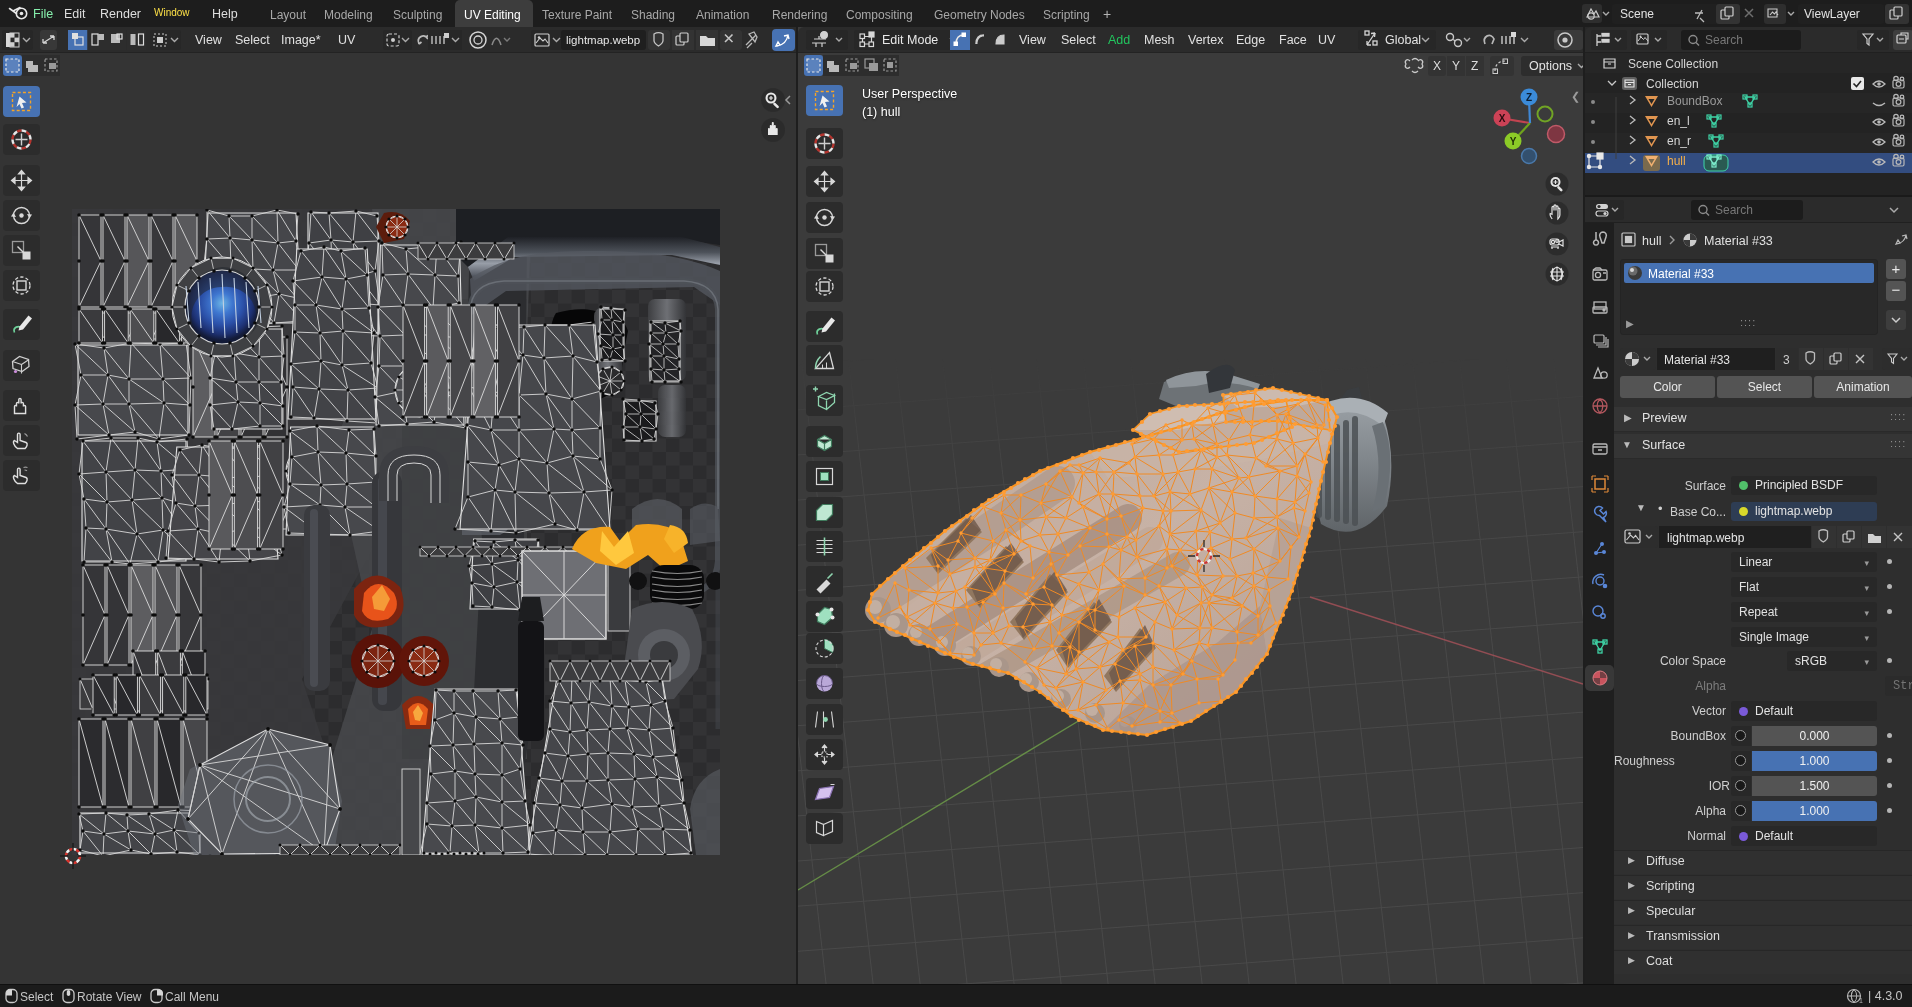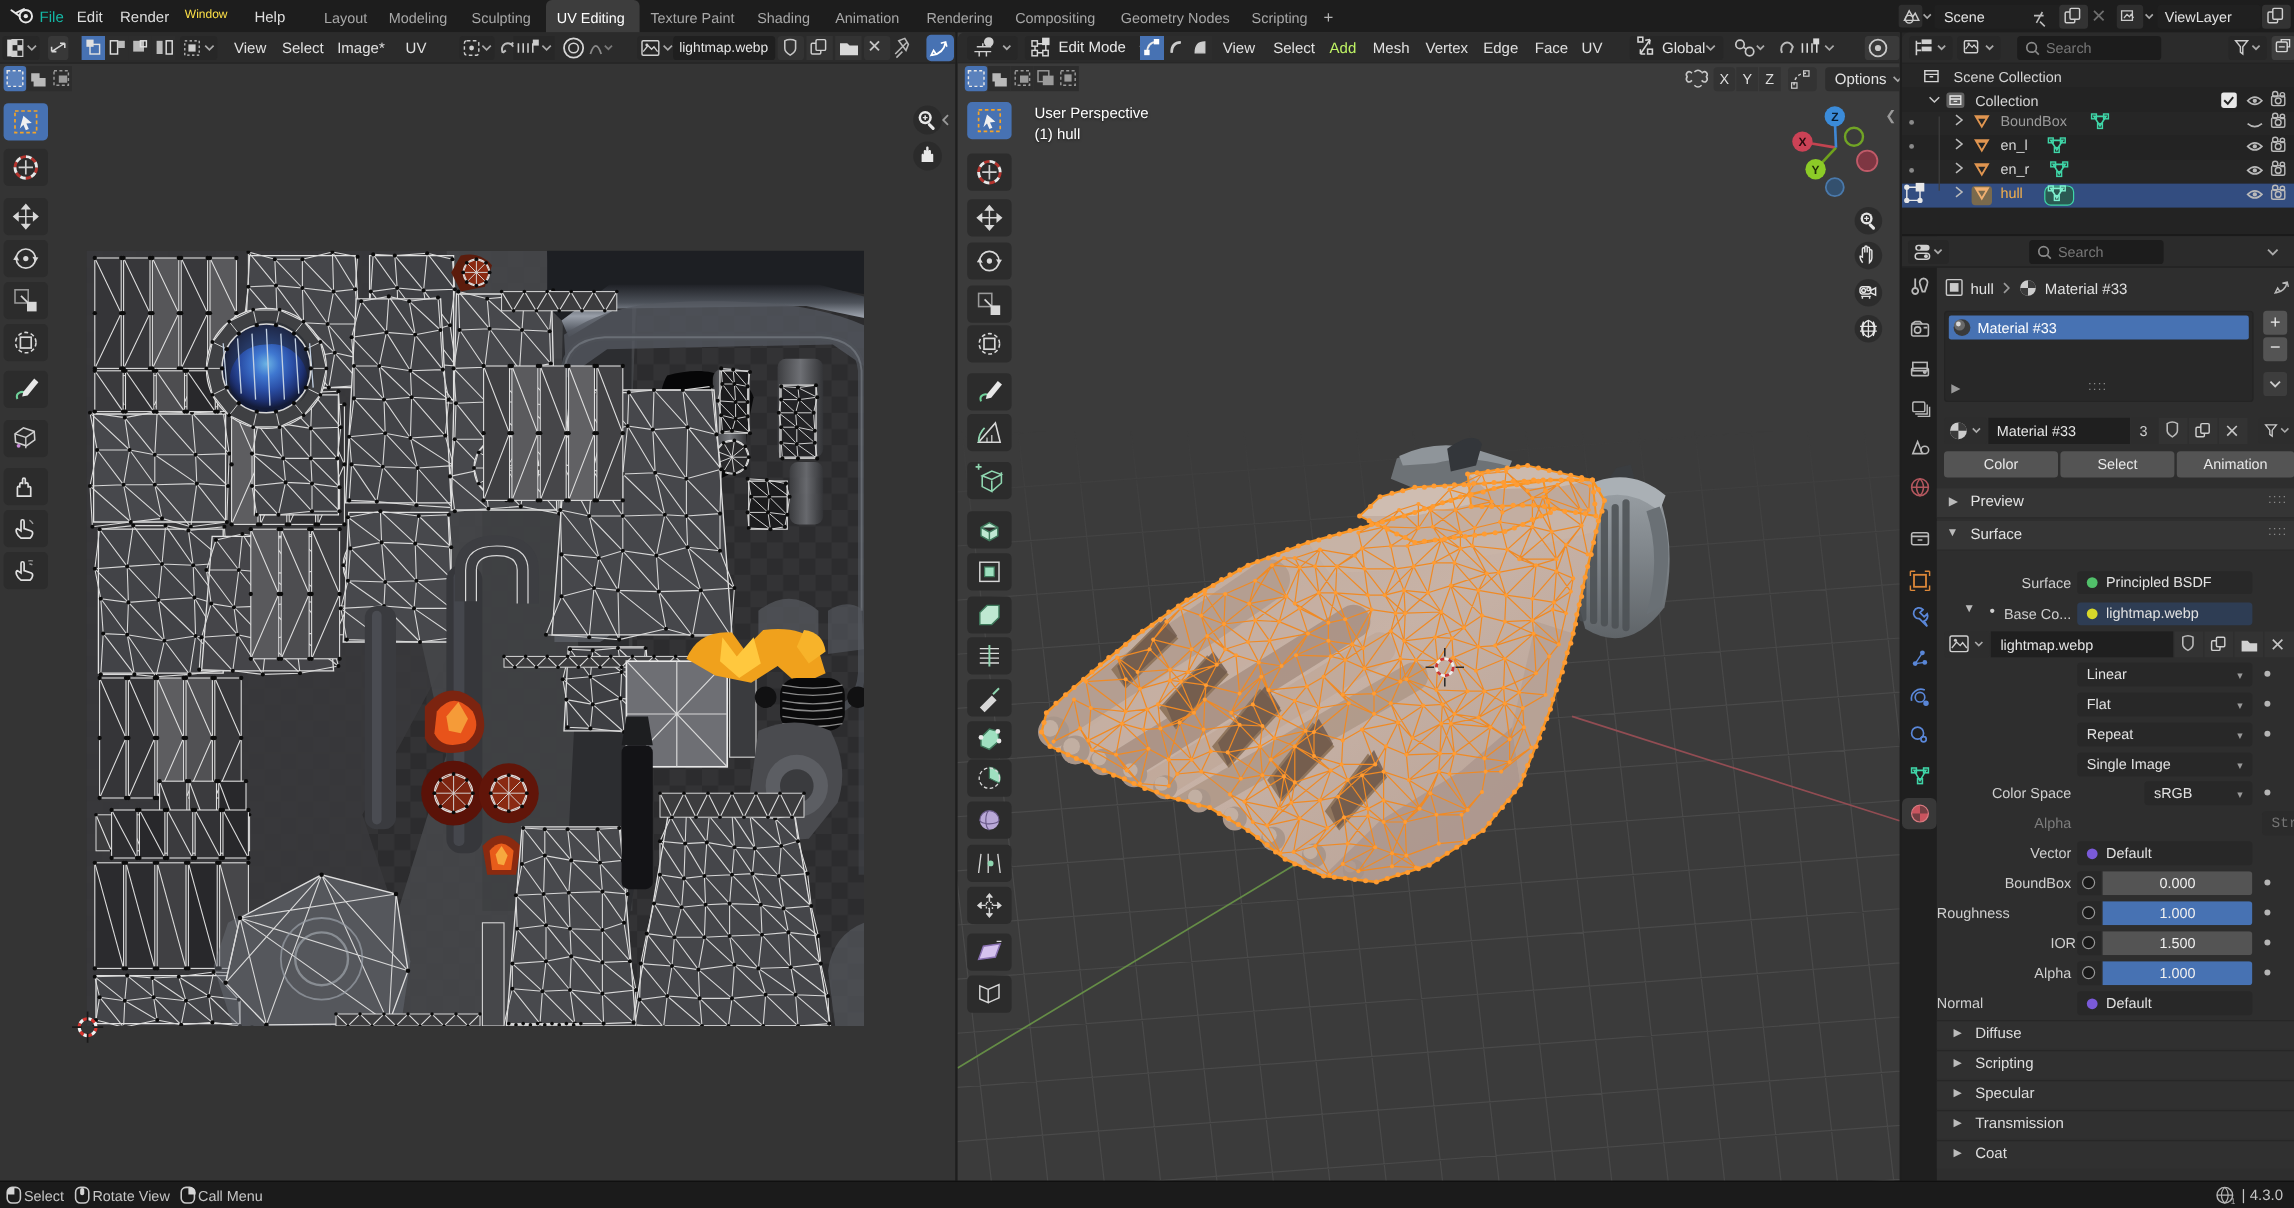--- a/index.html
+++ b/index.html
@@ -8,21 +8,21 @@
 </style></head><body>
 
 <div class="abs" style="left:0;top:0;width:1912px;height:27px;background:#1d1d1d"></div>
 <svg class="abs" style="left:8px;top:4px" width="22" height="18" viewBox="0 0 22 18">
 <g stroke="#e8e8e8" stroke-width="1.6" fill="none">
 <circle cx="13.5" cy="9.5" r="5.2"></circle>
       <circle cx="13.5" cy="9.5" r="1.8" fill="#e8e8e8" stroke="none"></circle>
 <path d="M8.5 9.5 L1.5 4.5 M5 7 L12 3.5" stroke-linecap="round"></path>
 </g>
   </svg>
-<div class="abs txt" style="left:33px;top:7px;font-size:12.5px;color:#14b8a6">File</div>
+<div class="abs txt" style="left:33px;top:7px;font-size:12.5px;color:#86efac">File</div>
 <div class="abs txt" style="left:64px;top:7px;font-size:12.5px;color:#dedede">Edit</div>
 <div class="abs txt" style="left:100px;top:7px;font-size:12.5px;color:#dedede">Render</div>
 <div class="abs txt" style="left:154px;top:7px;font-size:10px;color:#fde047">Window</div>
 <div class="abs txt" style="left:212px;top:7px;font-size:12.5px;color:#dedede">Help</div>
 <div class="abs" style="left:455px;top:0;width:78px;height:27px;background:#3d3d3d;border-radius:5px 5px 0 0"></div>
 <div class="abs txt" style="left:270px;top:8px;font-size:12px;color:#a8a8a8">Layout</div>
 <div class="abs txt" style="left:324px;top:8px;font-size:12px;color:#a8a8a8">Modeling</div>
 <div class="abs txt" style="left:393px;top:8px;font-size:12px;color:#a8a8a8">Sculpting</div>
 <div class="abs txt" style="left:464px;top:8px;font-size:12px;color:#ffffff">UV Editing</div>
 <div class="abs txt" style="left:542px;top:8px;font-size:12px;color:#a8a8a8">Texture Paint</div>
@@ -1286,21 +1286,21 @@
 <rect x="192" y="3" width="20" height="20" rx="0 3 3 0" fill="#2d2d2d"></rect>
 <path d="M158 17 c0 -6 3 -9 8 -9" stroke="#e8e8e8" stroke-width="1.5" fill="none"></path>
     <rect x="155.5" y="14.5" width="4.5" height="4.5" fill="#ffffff"></rect>
     <rect x="163.5" y="5.5" width="4.5" height="4.5" fill="#ffffff"></rect>
 <path d="M178 17 c0 -6 3 -9 8 -9" stroke="#cccccc" stroke-width="1.5" fill="none"></path>
     <path d="M186 8 c-5 0 -8 3 -8 9 l1.5 0 c0 -5 2.5 -7.5 6.5 -7.5 z" fill="#cccccc"></path>
 <path d="M198 17 c0 -6 3 -9 8 -9 l0 9 z" fill="#cccccc" stroke="#cccccc" stroke-width="1.1"></path>
 </svg>
 <div class="abs txt" style="left:1019px;top:33px;font-size:12.5px;color:#e0e0e0">View</div>
 <div class="abs txt" style="left:1061px;top:33px;font-size:12.5px;color:#e0e0e0">Select</div>
-<div class="abs txt" style="left:1108px;top:33px;font-size:12.5px;color:#bef264">Add</div>
+<div class="abs txt" style="left:1108px;top:33px;font-size:12.5px;color:#22c55e">Add</div>
 <div class="abs txt" style="left:1144px;top:33px;font-size:12.5px;color:#e0e0e0">Mesh</div>
 <div class="abs txt" style="left:1188px;top:33px;font-size:12.5px;color:#e0e0e0">Vertex</div>
 <div class="abs txt" style="left:1236px;top:33px;font-size:12.5px;color:#e0e0e0">Edge</div>
 <div class="abs txt" style="left:1279px;top:33px;font-size:12.5px;color:#e0e0e0">Face</div>
 <div class="abs txt" style="left:1318px;top:33px;font-size:12.5px;color:#e0e0e0">UV</div>
 <svg class="abs" style="left:1358px;top:27px" width="225" height="26" viewBox="0 0 225 26">
 <rect x="0" y="3" width="78" height="20" rx="3" fill="#272727"></rect>
 <g stroke="#d5d5d5" stroke-width="1.3" fill="none">
 <path d="M9 18 L17 6 M9 18 l0 -4 M9 18 l4 0"></path>
       <path d="M17 6 l-4 0.5 M17 6 l-0.5 4"></path>
@@ -2377,21 +2377,21 @@
 <div class="abs" style="left:1752px;top:776px;width:125px;height:20px;color:#f0f0f0;font-size:12px;text-align:center;line-height:20px;font-family:'Liberation Sans'">1.500</div>
 <div class="abs" style="left:1887px;top:783px;width:5px;height:5px;border-radius:50%;background:#b5b5b5"></div>
 <div class="abs txt" style="left:1614px;top:804px;width:112px;text-align:right;font-size:12px;color:#cfcfcf">Alpha</div>
 <div class="abs" style="left:1731px;top:801px;width:20px;height:20px;background:#282828;border-radius:3px 0 0 3px"></div>
 <div class="abs" style="left:1735px;top:805px;width:11px;height:11px;border-radius:50%;background:#181818;border:1.5px solid #9a9a9a"></div>
 <div class="abs" style="left:1752px;top:801px;width:125px;height:20px;background:#282828;border-radius:0 3px 3px 0;overflow:hidden">
     <div style="width:100%;height:100%;background:#4772b3"></div>
   </div>
 <div class="abs" style="left:1752px;top:801px;width:125px;height:20px;color:#f0f0f0;font-size:12px;text-align:center;line-height:20px;font-family:'Liberation Sans'">1.000</div>
 <div class="abs" style="left:1887px;top:808px;width:5px;height:5px;border-radius:50%;background:#b5b5b5"></div>
-<div class="abs txt" style="left:1614px;top:829px;width:112px;text-align:left;font-size:12px;color:#cfcfcf">Normal</div>
+<div class="abs txt" style="left:1614px;top:829px;width:112px;text-align:right;font-size:12px;color:#cfcfcf">Normal</div>
 <div class="abs" style="left:1731px;top:826px;width:146px;height:20px;background:#282828;border-radius:3px;color:#e2e2e2;font-size:12px;line-height:20px;padding:0 8px;font-family:'Liberation Sans';white-space:nowrap"><span style="display:inline-block;width:9px;height:9px;border-radius:50%;background:#7a5ad8;margin-right:7px;vertical-align:-1px"></span>Default</div>
 <div class="abs" style="left:1614px;top:850px;width:298px;height:24px;background:#303030;border-top:1px solid #272727"></div>
 <div class="abs txt" style="left:1628px;top:855px;color:#bbbbbb;font-size:9px">▶</div>
 <div class="abs txt" style="left:1646px;top:854px;color:#dedede;font-size:12.5px">Diffuse</div>
 <div class="abs" style="left:1614px;top:875px;width:298px;height:24px;background:#303030;border-top:1px solid #272727"></div>
 <div class="abs txt" style="left:1628px;top:880px;color:#bbbbbb;font-size:9px">▶</div>
 <div class="abs txt" style="left:1646px;top:879px;color:#dedede;font-size:12.5px">Scripting</div>
 <div class="abs" style="left:1614px;top:900px;width:298px;height:24px;background:#303030;border-top:1px solid #272727"></div>
 <div class="abs txt" style="left:1628px;top:905px;color:#bbbbbb;font-size:9px">▶</div>
 <div class="abs txt" style="left:1646px;top:904px;color:#dedede;font-size:12.5px">Specular</div>

